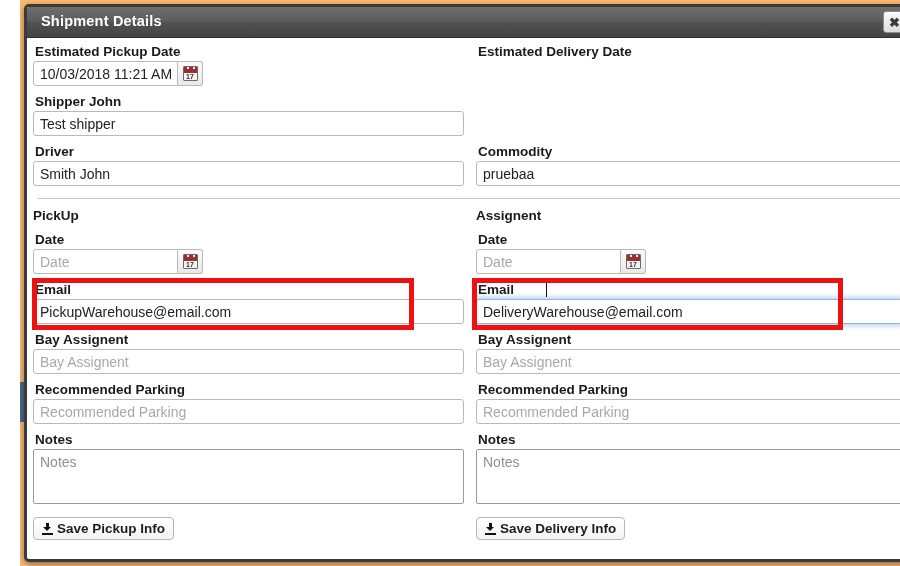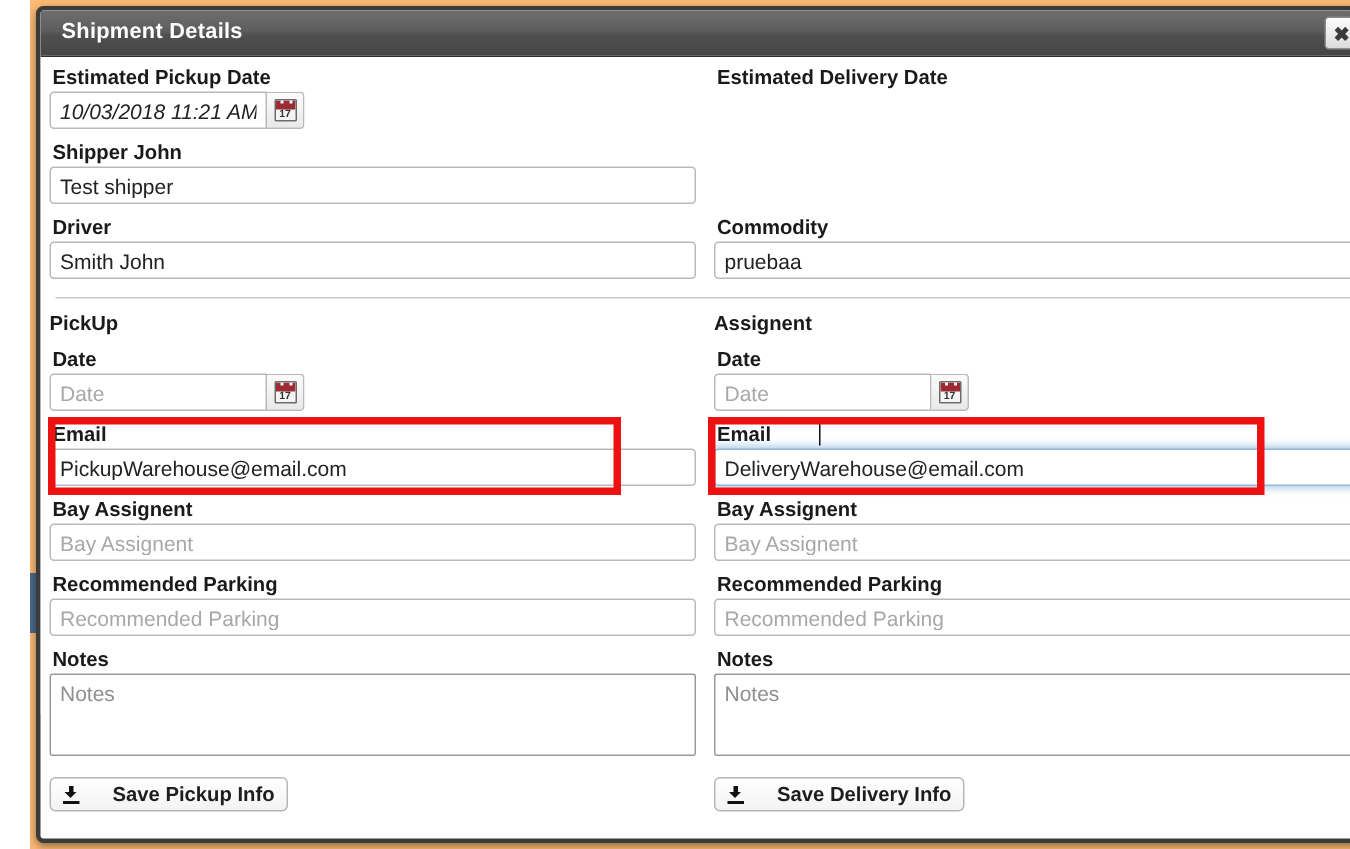--- a/index.html
+++ b/index.html
@@ -91,21 +91,21 @@
     border: 1px solid #b9b9b9;
     border-radius: 3px;
     background: #fff;
     font-size: 14px;
     color: #222;
     padding: 2px 6px;
     font-family: "Liberation Sans", sans-serif;
     outline: none;
   }
   .inp::placeholder { color: #a8a8a8; }
-  .inp[readonly] { cursor: text; font-style: italic; }
+  .inp[readonly] { cursor: text; }
 
   
   .date-wrap { display: flex; align-items: stretch; }
   .date-wrap .inp {
     border-top-right-radius: 0; border-bottom-right-radius: 0;
   }
   .cal-btn {
     width: 25px; height: 25px;
     flex: 0 0 25px;
     border: 1px solid #b9b9b9;
@@ -167,21 +167,21 @@
     resize: none;
     font-family: "Liberation Sans", sans-serif;
     outline: none;
   }
   .notes-area::placeholder { color: #8f8f8f; }
 
   .save-btn {
     margin-top: 7px;
     display: inline-flex;
     align-items: center;
-    gap: 19px;
+    gap: 1px;
     height: 23px;
     padding: 0 8px;
     background: linear-gradient(to bottom,#ffffff,#f3f3f3);
     border: 1px solid #b6b6b6;
     border-radius: 4px;
     font-size: 13.5px;
     font-weight: bold;
     color: #1d1d1d;
     cursor: pointer;
     font-family: "Liberation Sans", sans-serif;

